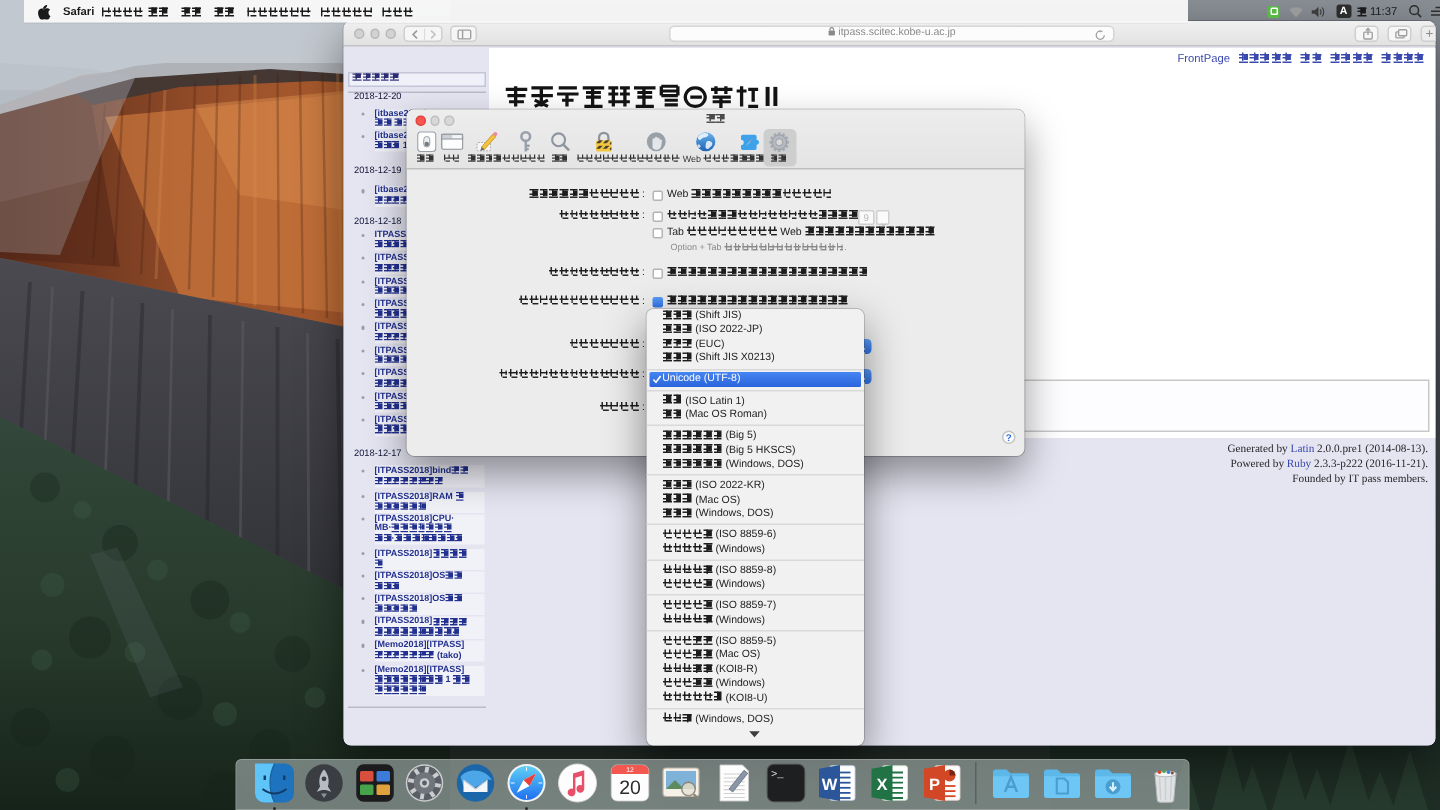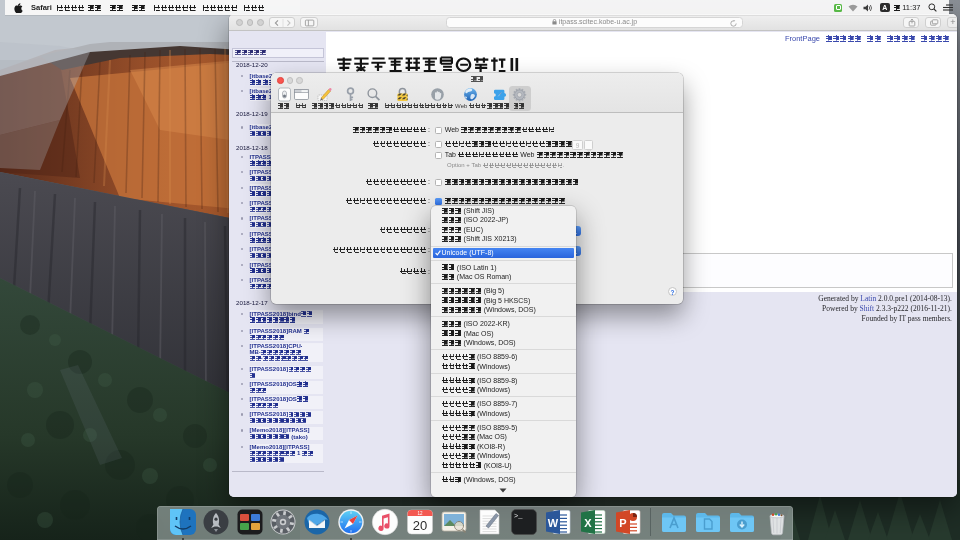--- a/index.html
+++ b/index.html
@@ -195,21 +195,21 @@
           </g>
           <g transform="translate(132.8,0) scale(1.07,1)">
             <path d="M1 3h13M4 1v5M10 1v5M2 8h11M2 11h11M7 8v7" stroke="#141414" stroke-width="2" fill="none"></path>
           </g>
           <g transform="translate(149.4,0) scale(1.07,1)">
             <path d="M1 4h6M4 1v13M8 3h6M11 3v8M8 14h6" stroke="#141414" stroke-width="2" fill="none"></path>
           </g>
           <text x="168.0" y="14" font-size="18" font-weight="bold" fill="#141414" font-family="Liberation Sans">II</text>
         </svg></div>
       <div class="abs" style="left:108px;top:221.5px;width:616px;height:34.5px;background:#fdfdff;border:1px solid #c8c8c8"></div>
-      <div class="abs" style="right:5px;top:262.5px;width:300px;text-align:right;font-family:'Liberation Serif',serif;font-size:7.5px;line-height:10px;color:#26262a">Generated by <span style="color:#3a49ad">Latin</span> 2.0.0.pre1 (2014-08-13).<br>Powered by <span style="color:#3a49ad">Shift</span> 2.3.3-p222 (2016-11-21).<br>Founded by IT pass members.</div>
+      <div class="abs" style="right:5px;top:262.5px;width:300px;text-align:right;font-family:'Liberation Serif',serif;font-size:7.5px;line-height:10px;color:#26262a">Generated by <span style="color:#3a49ad">Latin</span> 2.0.0.pre1 (2014-08-13).<br>Powered by <span style="color:#3a49ad">Ruby</span> 2.3.3-p222 (2016-11-21).<br>Founded by IT pass members.</div>
       <div class="abs" style="left:3.5px;top:16px;width:92px;height:10px;background:#f0f0f9;border:1px solid #c5c5d8;color:#2c2c74;font-size:6.5px;line-height:8px;font-weight:bold;padding-left:2px"><i class="k"></i><i class="k"></i><i class="k"></i><i class="k"></i><i class="k"></i></div>
       <div class="abs" style="left:3.5px;top:29px;width:92px;border-top:1px solid #b9b9c9"></div>
       <div class="abs" style="left:0;top:0;width:97.5px;height:465.5px;overflow:hidden">
         <div class="abs" style="left:7.5px;top:29.5px;font-size:6.2px;color:#16163a">2018-12-20</div>
         <div class="abs" style="left:12.6px;top:43.2px;width:2.4px;height:2.4px;border-radius:50%;background:#9b9bb0"></div>
         <div class="abs lk" style="left:21.1px;top:41.0px;width:73px;">[itbase2018]<br><i class="k"></i><i class="k"></i> <i class="k"></i><i class="k"></i><i class="k"></i><i class="k"></i></div>
         <div class="abs" style="left:12.6px;top:58.2px;width:2.4px;height:2.4px;border-radius:50%;background:#9b9bb0"></div>
         <div class="abs lk" style="left:21.1px;top:56.0px;width:73px;">[itbase2018]<br><i class="k"></i><i class="k"></i><i class="k"></i> 1</div>
         <div class="abs" style="left:7.5px;top:78.8px;font-size:6.2px;color:#16163a">2018-12-19</div>
         <div class="abs" style="left:12.6px;top:94.7px;width:2.4px;height:2.4px;border-radius:50%;background:#9b9bb0"></div>
@@ -412,21 +412,21 @@
     <div style="height:9.45px;line-height:9.45px;padding-left:10.5px;white-space:nowrap"><i class="k2"></i><i class="k2"></i><i class="k2"></i><i class="k"></i><i class="k"></i> (Mac OS)</div>
     <div style="height:9.45px;line-height:9.45px;padding-left:10.5px;white-space:nowrap"><i class="k2"></i><i class="k2"></i><i class="k2"></i><i class="k"></i><i class="k"></i> (KOI8-R)</div>
     <div style="height:9.45px;line-height:9.45px;padding-left:10.5px;white-space:nowrap"><i class="k2"></i><i class="k2"></i><i class="k2"></i><i class="k"></i><i class="k"></i> (Windows)</div>
     <div style="height:9.45px;line-height:9.45px;padding-left:10.5px;white-space:nowrap"><i class="k2"></i><i class="k2"></i><i class="k2"></i><i class="k2"></i><i class="k2"></i><i class="k"></i> (KOI8-U)</div>
     <div style="height:1px;background:#d9d9d9;margin:1.85px 0"></div>
     <div style="height:9.45px;line-height:9.45px;padding-left:10.5px;white-space:nowrap"><i class="k2"></i><i class="k2"></i><i class="k"></i> (Windows, DOS)</div>
     <div style="text-align:center;height:8px;margin-top:2.5px"><svg width="8" height="5" viewBox="0 0 8 5">
         <path d="M0.5 0.5 h7 L4 4.5z" fill="#3c3c3c"></path>
       </svg></div>
   </div>
-<div class="abs" style="left:5px;top:0;width:944px;height:15px;background:rgba(248,248,248,0.96);box-shadow:0 0.5px 0 rgba(0,0,0,0.15);font-size:7.5px;color:#1a1a1a">
+<div class="abs" style="left:16px;top:0;width:776px;height:15px;background:rgba(248,248,248,0.96);box-shadow:0 0.5px 0 rgba(0,0,0,0.15);font-size:7.5px;color:#1a1a1a">
     <svg class="abs" style="left:9px;top:3px" width="9" height="10" viewBox="0 0 9 10">
       <path d="M6.4 0.3 c0.1 0.8 -0.3 1.5 -0.8 2 -0.5 0.5 -1.2 0.9 -1.9 0.8 -0.1 -0.7 0.3 -1.5 0.8 -1.9 C5 0.6 5.8 0.3 6.4 0.3z M7.3 5.3 c0 -1.2 1 -1.8 1.1 -1.8 -0.6 -0.9 -1.5 -1 -1.9 -1 -0.8 -0.1 -1.5 0.5 -1.9 0.5 -0.4 0 -1 -0.5 -1.7 -0.4 -0.9 0 -1.7 0.5 -2.1 1.3 -0.9 1.6 -0.2 3.9 0.6 5.2 0.4 0.6 1 1.3 1.6 1.3 0.6 0 0.9 -0.4 1.6 -0.4 0.7 0 1 0.4 1.7 0.4 0.7 0 1.1 -0.6 1.6 -1.3 0.5 -0.7 0.7 -1.4 0.7 -1.4 0 0 -1.3 -0.5 -1.3 -2.4z" fill="#1a1a1a"></path>
     </svg>
     <div class="abs" style="left:26px;top:3.2px;font-weight:bold;white-space:nowrap">Safari</div>
     <div class="abs" style="left:51px;top:3.2px;font-weight:normal;white-space:nowrap"><i class="k2"></i><i class="k2"></i><i class="k2"></i><i class="k2"></i></div>
     <div class="abs" style="left:82px;top:3.2px;font-weight:normal;white-space:nowrap"><i class="k"></i><i class="k"></i></div>
     <div class="abs" style="left:104px;top:3.2px;font-weight:normal;white-space:nowrap"><i class="k"></i><i class="k"></i></div>
     <div class="abs" style="left:126px;top:3.2px;font-weight:normal;white-space:nowrap"><i class="k"></i><i class="k"></i></div>
     <div class="abs" style="left:148px;top:3.2px;font-weight:normal;white-space:nowrap"><i class="k2"></i><i class="k2"></i><i class="k2"></i><i class="k2"></i><i class="k2"></i><i class="k2"></i></div>
     <div class="abs" style="left:197px;top:3.2px;font-weight:normal;white-space:nowrap"><i class="k2"></i><i class="k2"></i><i class="k2"></i><i class="k2"></i><i class="k2"></i></div>

